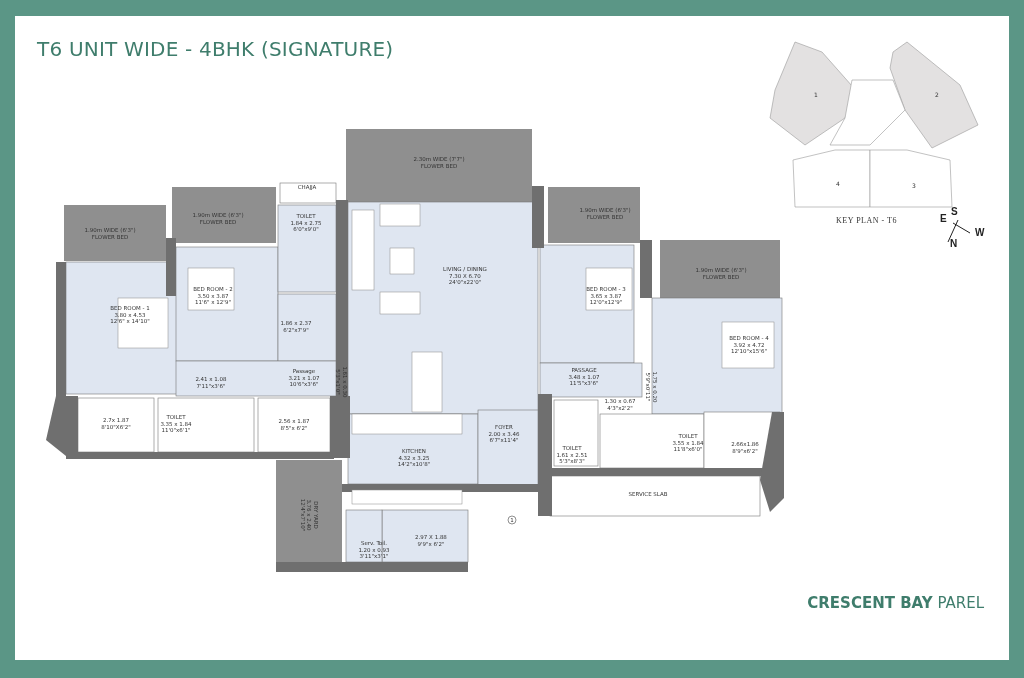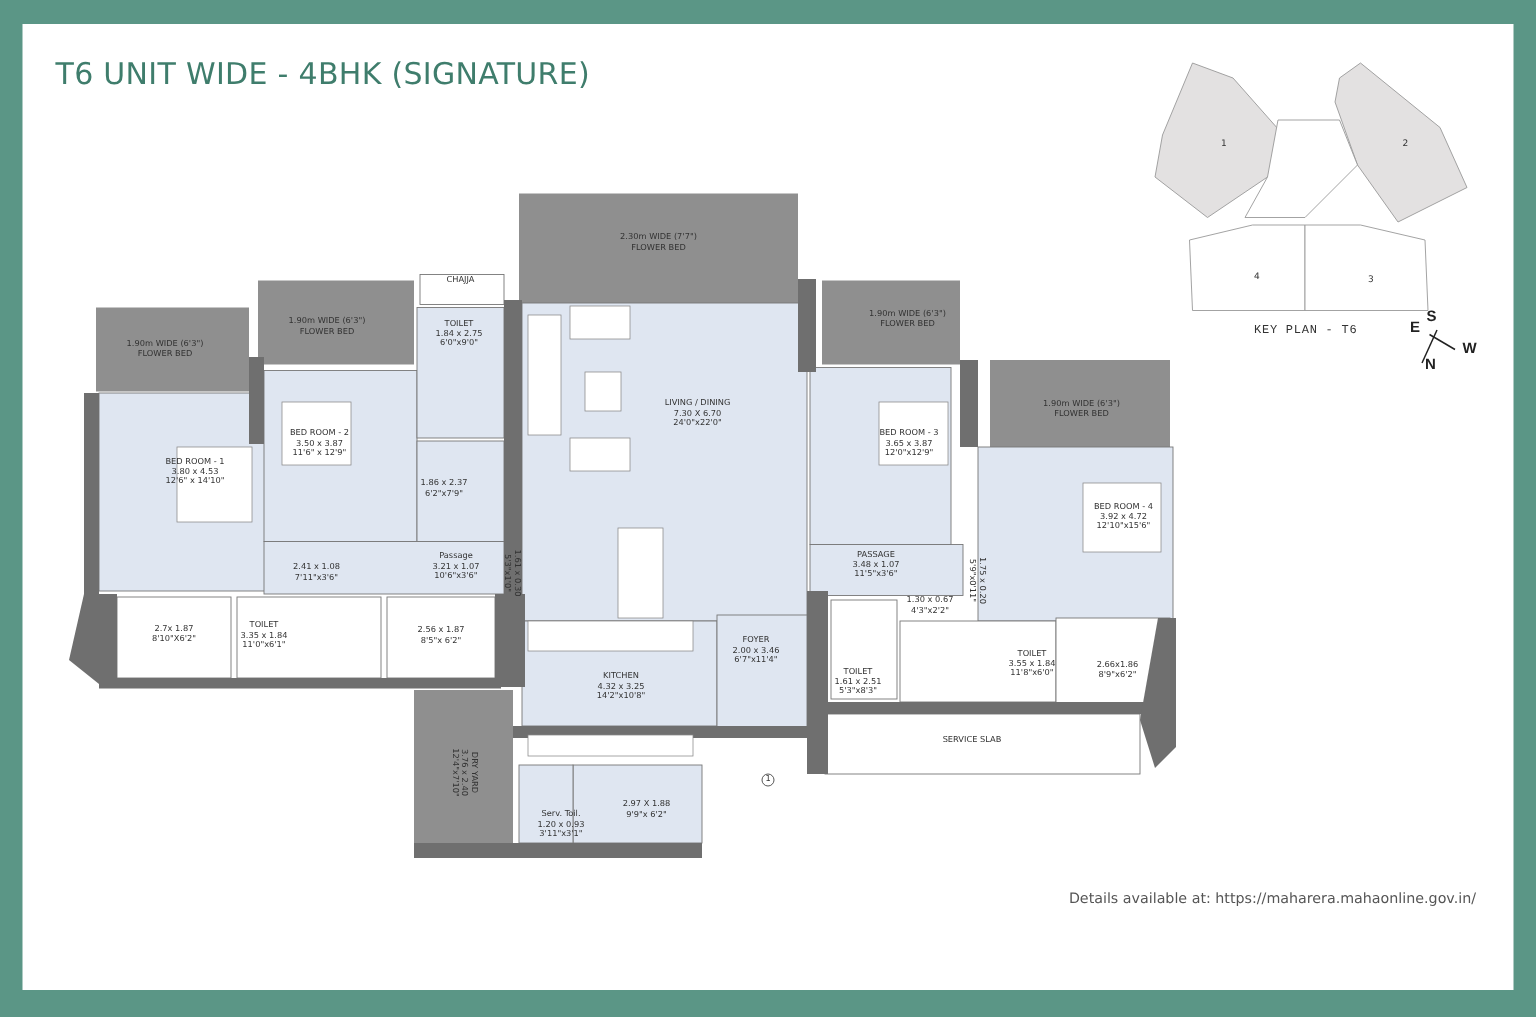--- a/index.html
+++ b/index.html
@@ -4,21 +4,21 @@
 <style>
   * { box-sizing: border-box; margin: 0; padding: 0; }
   html, body { width: 1024px; height: 678px; overflow: hidden; background: #5b9686; }
   body { position: relative; font-family: "Liberation Sans", sans-serif; }
   .sheet { position: absolute; left: 15px; top: 16px; width: 994px; height: 644px; background: #ffffff; }
   .title { position: absolute; left: 37px; top: 37px; font-size: 20px; color: #3f7d6c; letter-spacing: 0.2px; font-family: "DejaVu Sans", sans-serif; }
   .plan { position: absolute; left: 0; top: 0; width: 1024px; height: 678px; }
   .lbl { position: absolute; font-size: 5.5px; line-height: 6.5px; color: #333; text-align: center; white-space: pre-line; transform: translate(-50%, -50%); font-family: "DejaVu Sans", sans-serif; }
   .lbl.rot { transform: translate(-50%, -50%) rotate(90deg); }
   .lbl.rot2 { transform: translate(-50%, -50%) rotate(90deg); }
-  .keylbl { position: absolute; font-size: 8px; color: #333; font-family: Liberation Mono, monospace; letter-spacing: 0.5px; }
+  .keylbl { position: absolute; font-size: 8px; color: #333; font-family: Liberation Serif, serif; letter-spacing: 0.5px; }
   .compass { position: absolute; font-size: 10px; color: #222; font-weight: bold; font-family: "Liberation Sans", sans-serif; }
   .brand { position: absolute; right: 40px; top: 594px; text-align: right; }
   .brand .name { font-size: 15px; color: #3f7d6c; font-family: "DejaVu Sans", sans-serif; }
   .brand .name b { font-weight: bold; }
   .brand .sub { font-size: 9.5px; color: #555; line-height: 12px; font-family: "DejaVu Sans", sans-serif; }
 </style>
 </head>
 <body>
 
 <div class="sheet"></div>
@@ -145,14 +145,14 @@
 <div class="lbl" style="left:374px;top:550px;"><span>Serv. Toil.</span><br><span>1.20 x 0.93</span><br><span>3'11"x3'1"</span></div>
 <div class="lbl" style="left:431px;top:540px;"><span>2.97 X 1.88</span><br><span>9'9"x 6'2"</span></div>
 <div class="lbl" style="left:512px;top:520px;">1</div>
 <div class="lbl" style="left:620px;top:404px;"><span>1.30 x 0.67</span><br><span>4'3"x2'2"</span></div>
 <div class="lbl" style="left:572px;top:455px;"><span>TOILET</span><br><span>1.61 x 2.51</span><br><span>5'3"x8'3"</span></div>
 <div class="lbl" style="left:688px;top:443px;"><span>TOILET</span><br><span>3.55 x 1.84</span><br><span>11'8"x6'0"</span></div>
 <div class="lbl" style="left:745px;top:447px;"><span>2.66x1.86</span><br><span>8'9"x6'2"</span></div>
 <div class="lbl" style="left:648px;top:494px;">SERVICE SLAB</div>
 
 <div class="brand">
-  <div class="sub">Details available at: https://maharera.mahaonline.gov.in/</div>
+  <div class="name"><b>CRESCENT BAY</b><span> PAREL</span></div>
 </div>
 
 </body></html>

